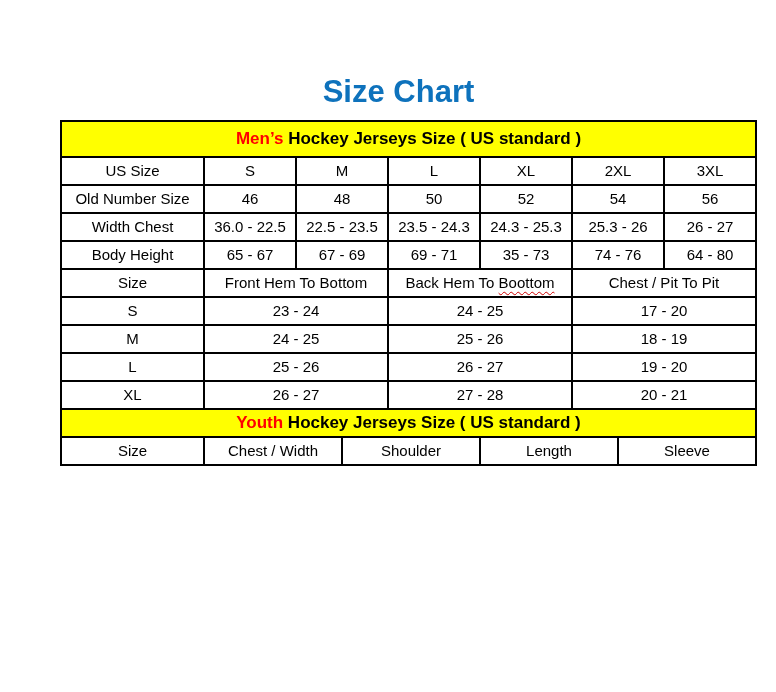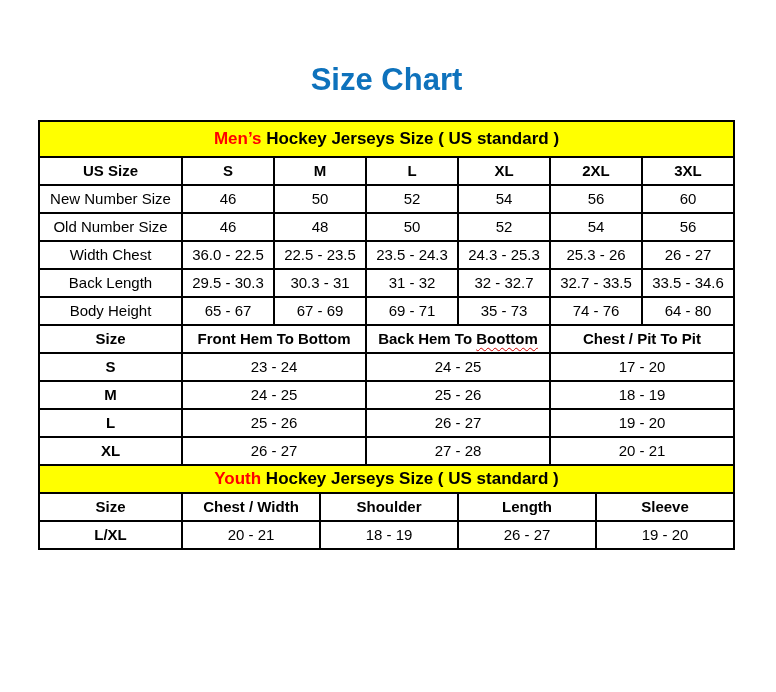--- a/index.html
+++ b/index.html
@@ -10,50 +10,51 @@
     overflow: hidden;
     background: #FFFFFF;
     color: #000000;
     font-family: "Liberation Sans", sans-serif;
   }
   .title {
     position: absolute;
     top: 62px;
     left: 38px;
     width: 697px;
-    margin: 0;
+    margin: 12px;
     text-align: center;
     font-size: 31px;
     font-weight: 700;
     color: var(--title-blue, #0E72BC);
   }
   .chart {
     position: absolute;
     top: 120px;
     left: 38px;
     width: 697px;
   }
   table {
     border-collapse: collapse;
     width: 697px;
     table-layout: fixed;
+    margin-left: 22px;
   }
   table + table { margin-top: -2px; }
   col.col-label { width: 143px; }
   th, td {
     border: 2px solid var(--grid-black, #000000);
     text-align: center;
     vertical-align: middle;
     padding: 0 2px;
     font-size: 15px;
     line-height: 1.1;
     height: 26px;
     background: #FFFFFF;
   }
-  th { font-weight: 700; }
+  th { font-weight: 400; }
   td { font-weight: 400; }
   .band-cell {
     background: var(--band-yellow, #FFFF00);
     font-weight: 700;
     font-size: 17px;
   }
   .t-mens .band-cell   { height: 34px; }
   .t-womens .band-cell { height: 32px; }
   .t-youth .band-cell  { height: 26px; }
   .band-accent { color: var(--accent-red, #FF0000); }
@@ -89,54 +90,36 @@
           <tr class="header-row">
             <th>US Size</th>
             <th>S</th>
             <th>M</th>
             <th>L</th>
             <th>XL</th>
             <th>2XL</th>
             <th>3XL</th>
           </tr>
           <tr>
-            <td class="row-label">New Number Size</td>
-            <td>46</td>
-            <td>50</td>
-            <td>52</td>
-            <td>54</td>
-            <td>56</td>
-            <td>60</td>
-          </tr>
-          <tr>
             <td class="row-label">Old Number Size</td>
             <td>46</td>
             <td>48</td>
             <td>50</td>
             <td>52</td>
             <td>54</td>
             <td>56</td>
           </tr>
           <tr>
             <td class="row-label">Width Chest</td>
             <td>36.0 - 22.5</td>
             <td>22.5 - 23.5</td>
             <td>23.5 - 24.3</td>
             <td>24.3 - 25.3</td>
             <td>25.3 - 26</td>
             <td>26 - 27</td>
-          </tr>
-          <tr>
-            <td class="row-label">Back Length</td>
-            <td>29.5 - 30.3</td>
-            <td>30.3 - 31</td>
-            <td>31 - 32</td>
-            <td>32 - 32.7</td>
-            <td>32.7 - 33.5</td>
-            <td>33.5 - 34.6</td>
           </tr>
           <tr>
             <td class="row-label">Body Height</td>
             <td>65 - 67</td>
             <td>67 - 69</td>
             <td>69 - 71</td>
             <td>35 - 73</td>
             <td>74 - 76</td>
             <td>64 - 80</td>
           </tr>
@@ -194,23 +177,16 @@
           <tr class="band-row">
             <td class="band-cell" colspan="5"><span class="band-accent">Youth</span><span> Hockey Jerseys Size ( US standard )</span></td>
           </tr>
           <tr class="header-row">
             <th>Size</th>
             <th>Chest / Width</th>
             <th>Shoulder</th>
             <th>Length</th>
             <th>Sleeve</th>
           </tr>
-          <tr>
-            <th class="row-label">L/XL</th>
-            <td>20 - 21</td>
-            <td>18 - 19</td>
-            <td>26 - 27</td>
-            <td>19 - 20</td>
-          </tr>
         </tbody>
       </table>
     </div>
 </div>
 
 </body></html>

